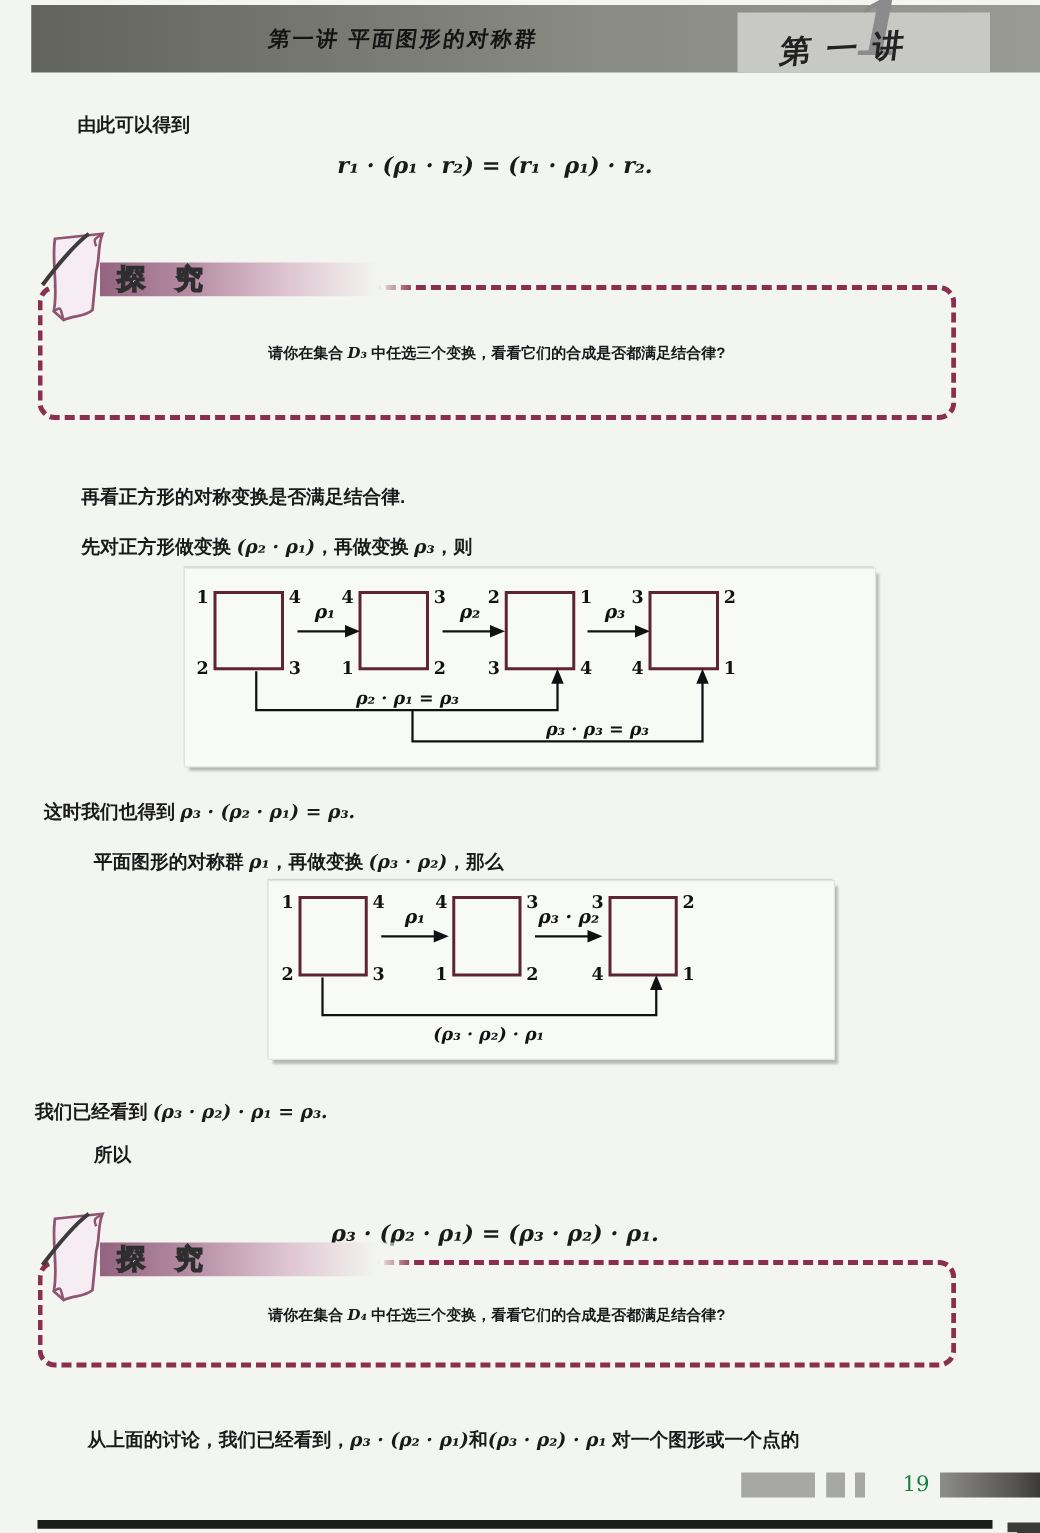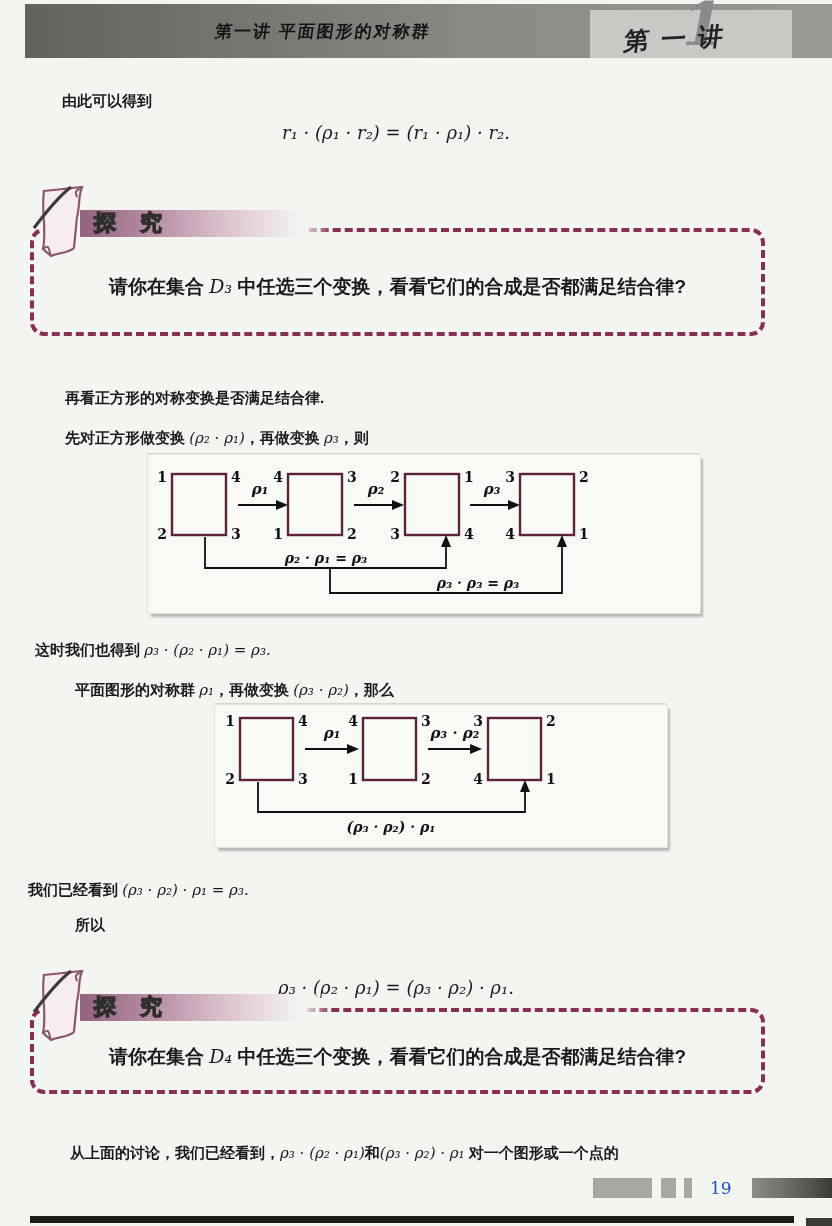--- a/index.html
+++ b/index.html
@@ -10,40 +10,40 @@
               background:linear-gradient(to right,#63635e,#8a8a85 55%,#9a9a95);}
   .chapter-title{position:absolute;left:190px;top:16px;font-size:17px;font-weight:700;
                  color:#141414;transform:skewX(-8deg);letter-spacing:2px;white-space:nowrap;}
   .corner-panel{position:absolute;right:40px;top:6px;width:202px;height:48px;background:#c8c8c4;}
   .corner-numeral{position:absolute;left:92px;top:-16px;font-family:"DejaVu Serif",serif;
                   font-style:italic;font-size:60px;font-weight:700;color:#8b8b8e;line-height:1;}
   .corner-label{position:absolute;left:34px;top:12px;font-size:25px;font-weight:700;color:#222;
                 letter-spacing:12px;transform:rotate(-3deg) skewX(-10deg);white-space:nowrap;}
   
   .para{position:absolute;font-size:15px;font-weight:700;line-height:25px;white-space:nowrap;}
-  .math{font-family:"DejaVu Serif",serif;font-style:italic;font-weight:400;}
+  .math{font-family:"DejaVu Serif",serif;font-style:italic;font-weight:700;}
   .formula{position:absolute;left:0;width:792px;text-align:center;font-size:18px;}
   
   .explore-box{position:absolute;left:30px;width:727px;border:4px dashed #8a2f4f;border-radius:14px;}
-  .explore-text{position:absolute;left:0;right:0;text-align:center;font-size:19px;font-weight:700;white-space:nowrap;}
+  .explore-text{position:absolute;left:0;right:0;text-align:center;font-size:12px;font-weight:700;white-space:nowrap;}
   .explore-badge{position:absolute;left:28px;width:310px;height:78px;}
   .badge-bar{position:absolute;left:52px;top:26px;width:252px;height:27px;
              background:linear-gradient(to right,#936380,#b78fa5 30%,#dfc6d2 60%,#f3f5f1 88%,rgba(243,245,241,0));}
   .badge-title{position:absolute;left:66px;top:24px;font-size:22px;font-weight:700;letter-spacing:9px;
                color:#f7eef3;-webkit-text-stroke:1.3px #2e2e2e;white-space:nowrap;}
   
   .diagram-panel{position:absolute;background:#f8faf6;
                  box-shadow:0 0 0 1px #e0e4df,3px 4px 2px #b7bbb6,-1px -2px 0 #d4d8d3;}
   .diagram-svg text{font-family:"DejaVu Serif",serif;font-weight:700;}
   .corner-num{font-size:14px;}
   .arrow-label{font-style:italic;font-size:15px;}
   .bracket-label{font-style:italic;font-size:14px;}
   
   .f-block{position:absolute;height:20px;}
-  .page-number{position:absolute;font-family:"DejaVu Serif",serif;font-size:17px;color:#1d4ed8;}
+  .page-number{position:absolute;font-family:"DejaVu Serif",serif;font-size:17px;color:#15803d;margin-left:12px;}
   .bottom-edge{position:absolute;left:30px;right:38px;top:1216px;height:7px;background:#1b1b18;}
   .bottom-edge-r{position:absolute;right:0;top:1218px;width:26px;height:8px;background:#3a3a36;}
 </style>
 </head>
 <body>
 
 <div class="page">
 
   <div class="header-bar">
     <span class="chapter-title">第一讲  平面图形的对称群</span>

